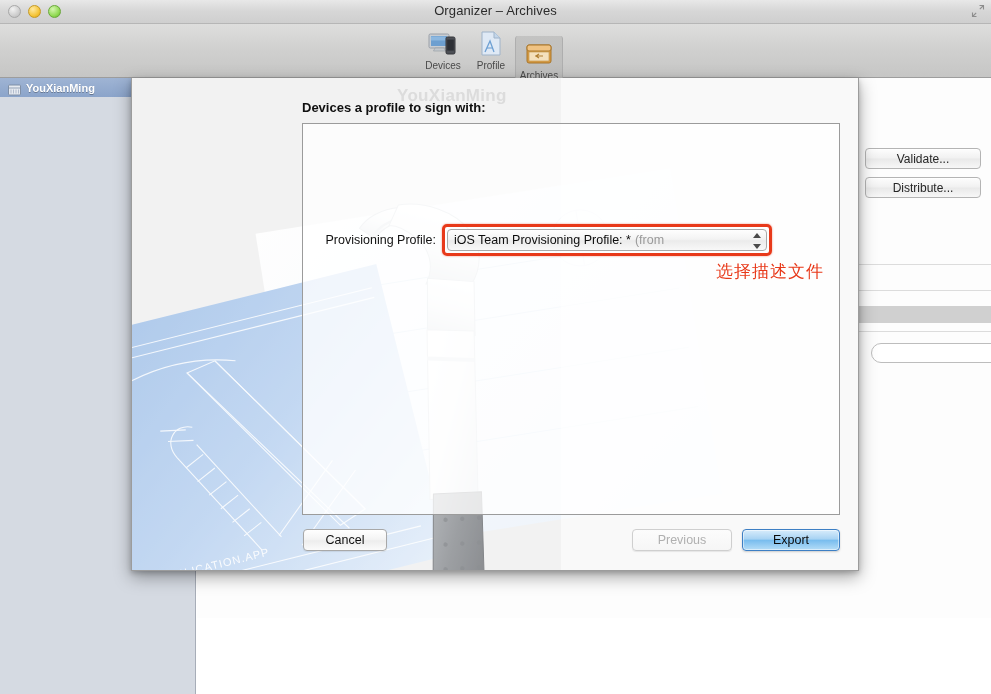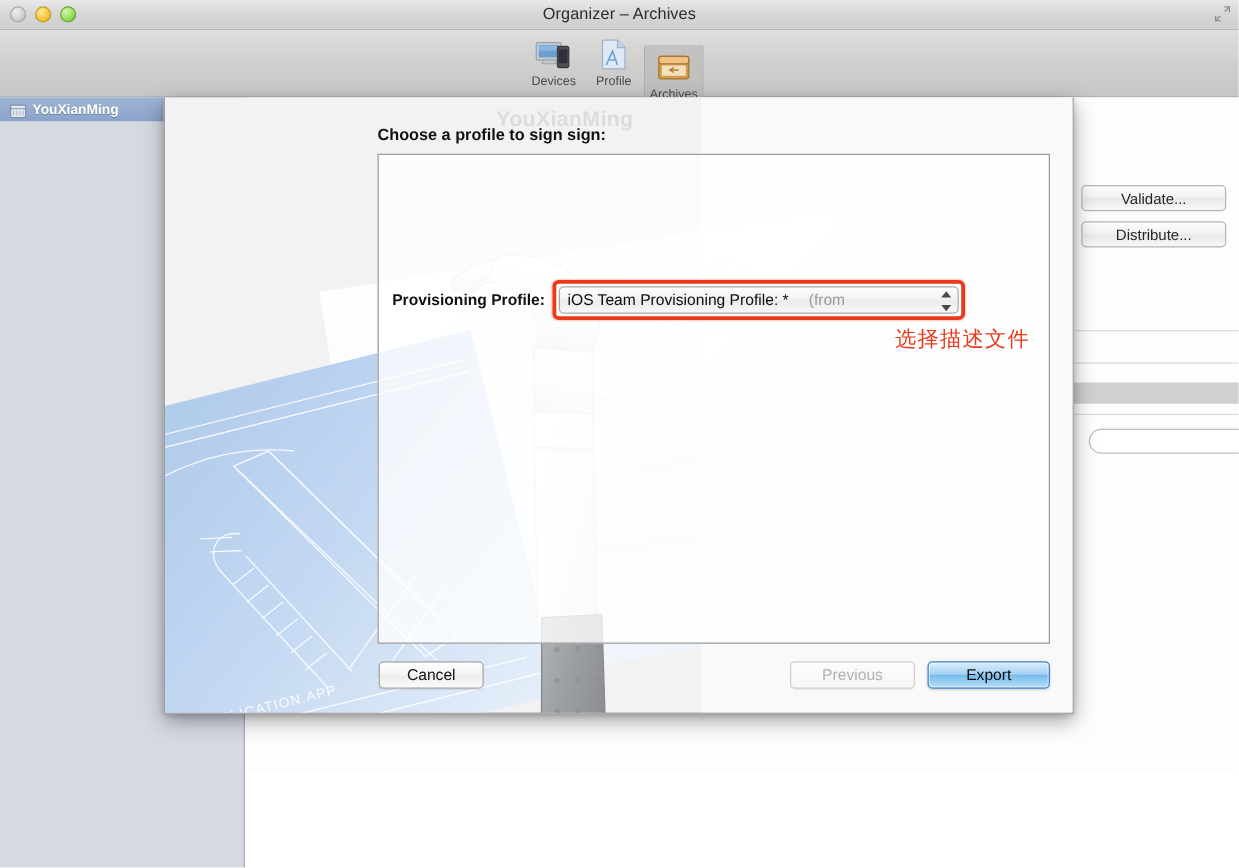--- a/index.html
+++ b/index.html
@@ -159,21 +159,21 @@
 
   .ppf-row {
     position: absolute; left: 170px; top: 150px;
     width: 538px; height: 30px;
     display: flex; align-items: center;
     z-index: 7;
   }
   .ppf-label {
     position: absolute; left: 0; top: 5px;
     width: 134px; text-align: right;
-    font-size: 12.5px; font-weight: bold; color: #111;
+    font-size: 12.5px; font-weight: normal; color: #111;
   }
   .ppf-highlight {
     position: absolute; left: 140px; top: -4px;
     width: 330px; height: 32px;
     border: 3px solid #e8391a;
     border-radius: 5px;
     box-shadow: 0 0 2px rgba(232,57,26,.6);
   }
   .ppf-popup {
     position: absolute; left: 145px; top: 1px;
@@ -418,30 +418,30 @@
           </g>
 
           <rect x="0" y="0" width="730" height="495" fill="#ffffff" opacity=".32"></rect>
           <rect x="430" y="0" width="300" height="495" fill="#ffffff" opacity=".55"></rect>
         </g>
       </svg>
     </div>
 
     <div class="watermark">YouXianMing</div>
 
-    <div class="sheet-title">Choose a profile to sign sign:</div>
+    <div class="sheet-title">Devices a profile to sign with:</div>
 
     <div class="box"></div>
 
     <div class="ppf-row">
       <span class="ppf-label">Provisioning Profile:</span>
       <span class="ppf-highlight"></span>
       <div class="ppf-popup">
         <span class="ppf-text">iOS Team Provisioning Profile: *</span>
-        <span class="ppf-text ppf-dim" style="margin-left:16px;">(from</span>
+        <span class="ppf-text ppf-dim" style="margin-left:4px;">(from</span>
         <span class="ppf-arrows">
           <span class="ar-up"></span>
           <span class="ar-dn"></span>
         </span>
       </div>
     </div>
 
     <div class="cn-note">选择描述文件</div>
 
     <div class="btn btn-cancel">

